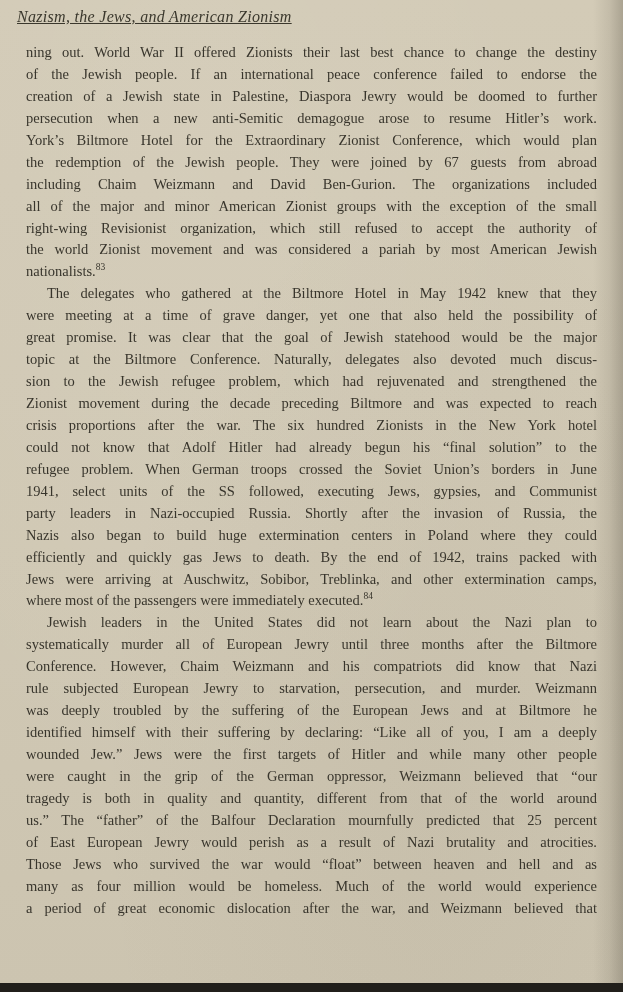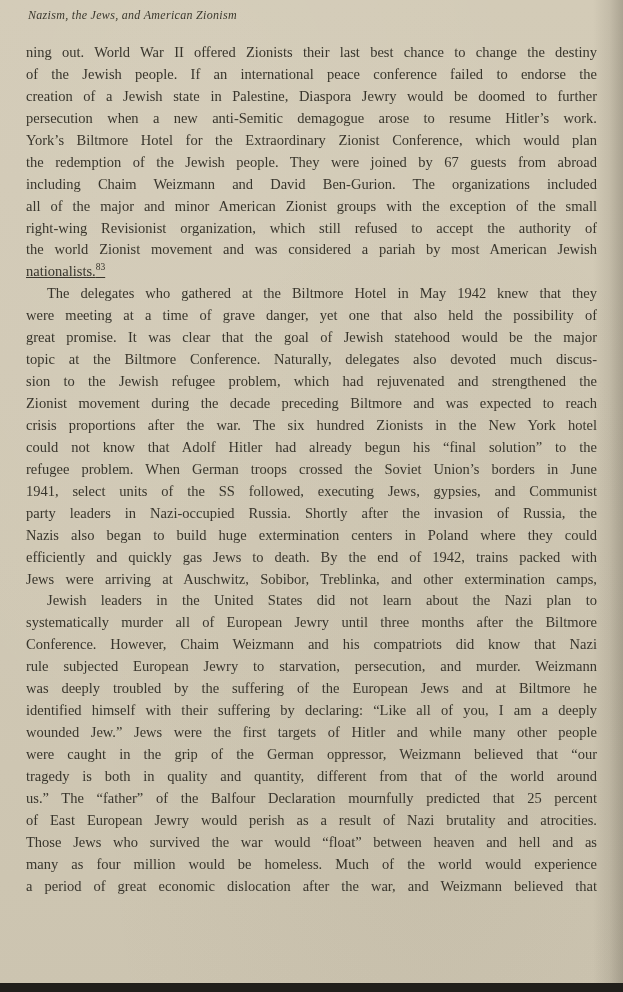--- a/index.html
+++ b/index.html
@@ -11,46 +11,47 @@
     position: relative;
     width: 623px;
     height: 992px;
     overflow: hidden;
     background: linear-gradient(180deg, #d3cbb7 0%, #d0c8b4 55%, #ccc4b0 100%);
     font-family: "Liberation Serif", "DejaVu Serif", serif;
     color: #37342b;
   }
   .running-header {
     position: absolute;
-    left: 28px;
+    left: 17px;
     top: 8px;
     font-style: italic;
-    font-size: 12px;
+    font-size: 16px;
     letter-spacing: 0.3px;
     color: #3b382d;
     white-space: nowrap;
+    text-decoration: underline;
   }
   .text-block {
     position: absolute;
     left: 26px;
     top: 42px;
     width: 571px;
     font-size: 14.5px;
     line-height: 21.95px;
     color: #38352c;
   }
   .para { margin: 0; }
   .line {
     text-align: justify;
     text-align-last: justify;
     white-space: normal;
     height: 21.95px;
     overflow: hidden;
   }
-  .line.lastline { text-align-last: left; text-decoration: underline; }
+  .line.lastline { text-align-last: left; }
   .line.indent { text-indent: 21px; }
   .line sup {
     font-size: 9.5px;
     line-height: 0;
     vertical-align: super;
     letter-spacing: 0;
   }
   .page-number {
     position: absolute;
     left: 27px;
@@ -118,20 +119,21 @@
         <div class="line">sion to the Jewish refugee problem, which had rejuvenated and strengthened the</div>
         <div class="line">Zionist movement during the decade preceding Biltmore and was expected to reach</div>
         <div class="line">crisis proportions after the war. The six hundred Zionists in the New York hotel</div>
         <div class="line">could not know that Adolf Hitler had already begun his “final solution” to the</div>
         <div class="line">refugee problem. When German troops crossed the Soviet Union’s borders in June</div>
         <div class="line">1941, select units of the SS followed, executing Jews, gypsies, and Communist</div>
         <div class="line">party leaders in Nazi-occupied Russia. Shortly after the invasion of Russia, the</div>
         <div class="line">Nazis also began to build huge extermination centers in Poland where they could</div>
         <div class="line">efficiently and quickly gas Jews to death. By the end of 1942, trains packed with</div>
         <div class="line">Jews were arriving at Auschwitz, Sobibor, Treblinka, and other extermination camps,</div>
+        <div class="line lastline">where most of the passengers were immediately executed.<sup>84</sup></div>
       </div>
       <div class="para">
         <div class="line indent">Jewish leaders in the United States did not learn about the Nazi plan to</div>
         <div class="line">systematically murder all of European Jewry until three months after the Biltmore</div>
         <div class="line">Conference. However, Chaim Weizmann and his compatriots did know that Nazi</div>
         <div class="line">rule subjected European Jewry to starvation, persecution, and murder. Weizmann</div>
         <div class="line">was deeply troubled by the suffering of the European Jews and at Biltmore he</div>
         <div class="line">identified himself with their suffering by declaring: “Like all of you, I am a deeply</div>
         <div class="line">wounded Jew.” Jews were the first targets of Hitler and while many other people</div>
         <div class="line">were caught in the grip of the German oppressor, Weizmann believed that “our</div>

